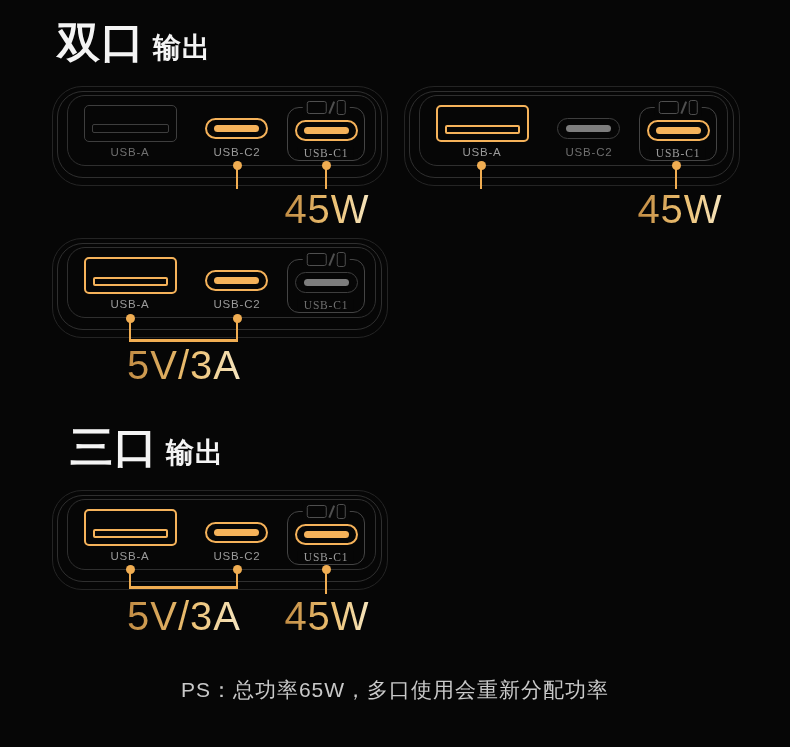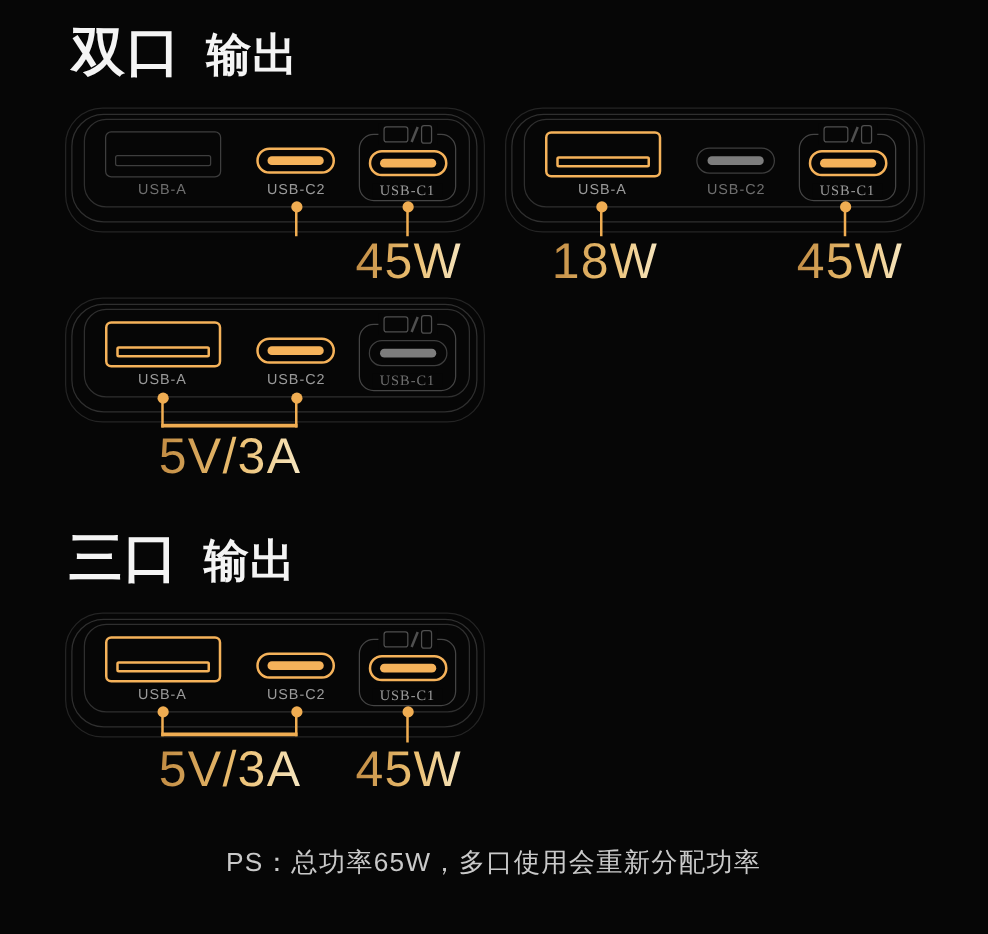--- a/index.html
+++ b/index.html
@@ -3,23 +3,23 @@
 <meta charset="utf-8">
 <style>
   html,body{margin:0;padding:0;}
   body{
     width:790px;height:747px;position:relative;overflow:hidden;
     background:var(--page-bg,#060606);
     font-family:"Liberation Sans","DejaVu Sans",sans-serif;
   }
 
   
-  .sec-title{position:absolute;display:flex;align-items:flex-end;gap:20px;color:var(--title-color,#f4f4f4);font-weight:bold;}
+  .sec-title{position:absolute;display:flex;align-items:flex-end;gap:8px;color:var(--title-color,#f4f4f4);font-weight:bold;}
   .sec-big{font-size:43px;line-height:1;letter-spacing:1px;}
-  .sec-small{font-size:36px;line-height:1;padding-bottom:2px;letter-spacing:1px;}
+  .sec-small{font-size:28px;line-height:1;padding-bottom:2px;letter-spacing:1px;}
 
   
   .device{position:absolute;width:336px;height:94px;}
   .shell{position:absolute;left:0;top:0;right:0;bottom:-6px;border:1.5px solid #242424;border-radius:30px;}
   .face{position:absolute;left:5px;top:5px;right:6px;bottom:2px;border:1.5px solid var(--outline-color,#2f2f2f);border-radius:26px;}
   .panel{position:absolute;left:15px;top:9px;width:307px;height:69px;border:1.5px solid var(--outline-color,#2f2f2f);border-radius:18px;}
 
   
   .usba{position:absolute;left:32px;top:19px;width:93px;height:37px;border:2px solid var(--gold,#f5b25a);border-radius:5px;box-sizing:border-box;}
   .usba .slot{position:absolute;left:7px;right:7px;top:18px;height:9px;border:2px solid var(--gold,#f5b25a);border-radius:2px;box-sizing:border-box;}
@@ -120,21 +120,20 @@
     <span class="ic-phone"></span>
   </div>
   <div class="usbc pos-c1">
       <div class="tongue"></div>
     </div>
   <span class="plabel lbl-c1">USB-C1</span>
   <div class="dot" style="left:72.5px;top:74.5px;"></div>
   <div class="vline" style="left:75.75px;top:79px;height:24px;"></div>
   <div class="dot" style="left:267.5px;top:74.5px;"></div>
   <div class="vline" style="left:270.75px;top:79px;height:24px;"></div>
-  <span class="wval" style="left:80px;top:103px;">18W</span>
   <span class="wval" style="left:276px;top:103px;">45W</span>
 </div>
 
 <div class="device" style="left:52px;top:238px;">
   <div class="shell"></div>
   <div class="face"></div>
   <div class="panel"></div>
   <div class="usba">
       <div class="slot"></div>
     </div>
@@ -154,21 +153,21 @@
     </div>
   <span class="plabel dimlbl lbl-c1">USB-C1</span>
   <div class="dot" style="left:73.5px;top:75.5px;"></div>
   <div class="vline" style="left:76.75px;top:80px;height:23.5px;"></div>
   <div class="dot" style="left:180.5px;top:75.5px;"></div>
   <div class="vline" style="left:183.75px;top:80px;height:23.5px;"></div>
   <div class="hline" style="left:76.75px;top:101px;width:109.5px;"></div>
   <span class="wval" style="left:132px;top:107px;">5V/3A</span>
 </div>
 
-<div class="sec-title" style="left:55px;top:426px;">
+<div class="sec-title" style="left:70px;top:426px;">
   <span class="sec-big">三口</span>
   <span class="sec-small">输出</span>
 </div>
 
 <div class="device" style="left:52px;top:490px;">
   <div class="shell"></div>
   <div class="face"></div>
   <div class="panel"></div>
   <div class="usba">
       <div class="slot"></div>

